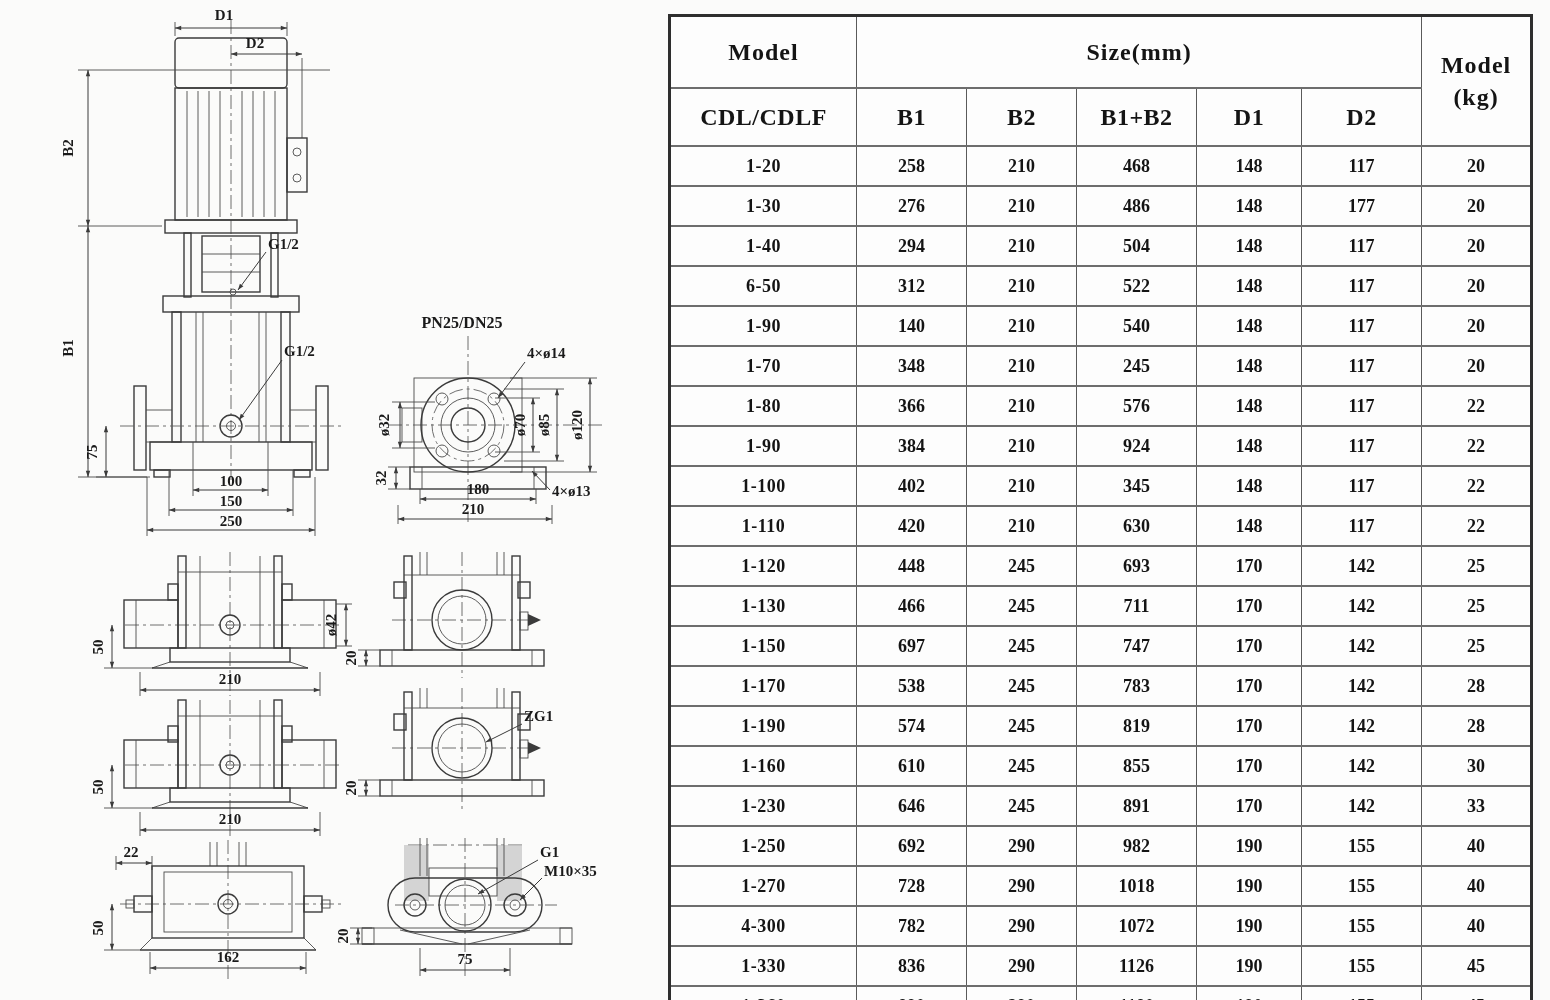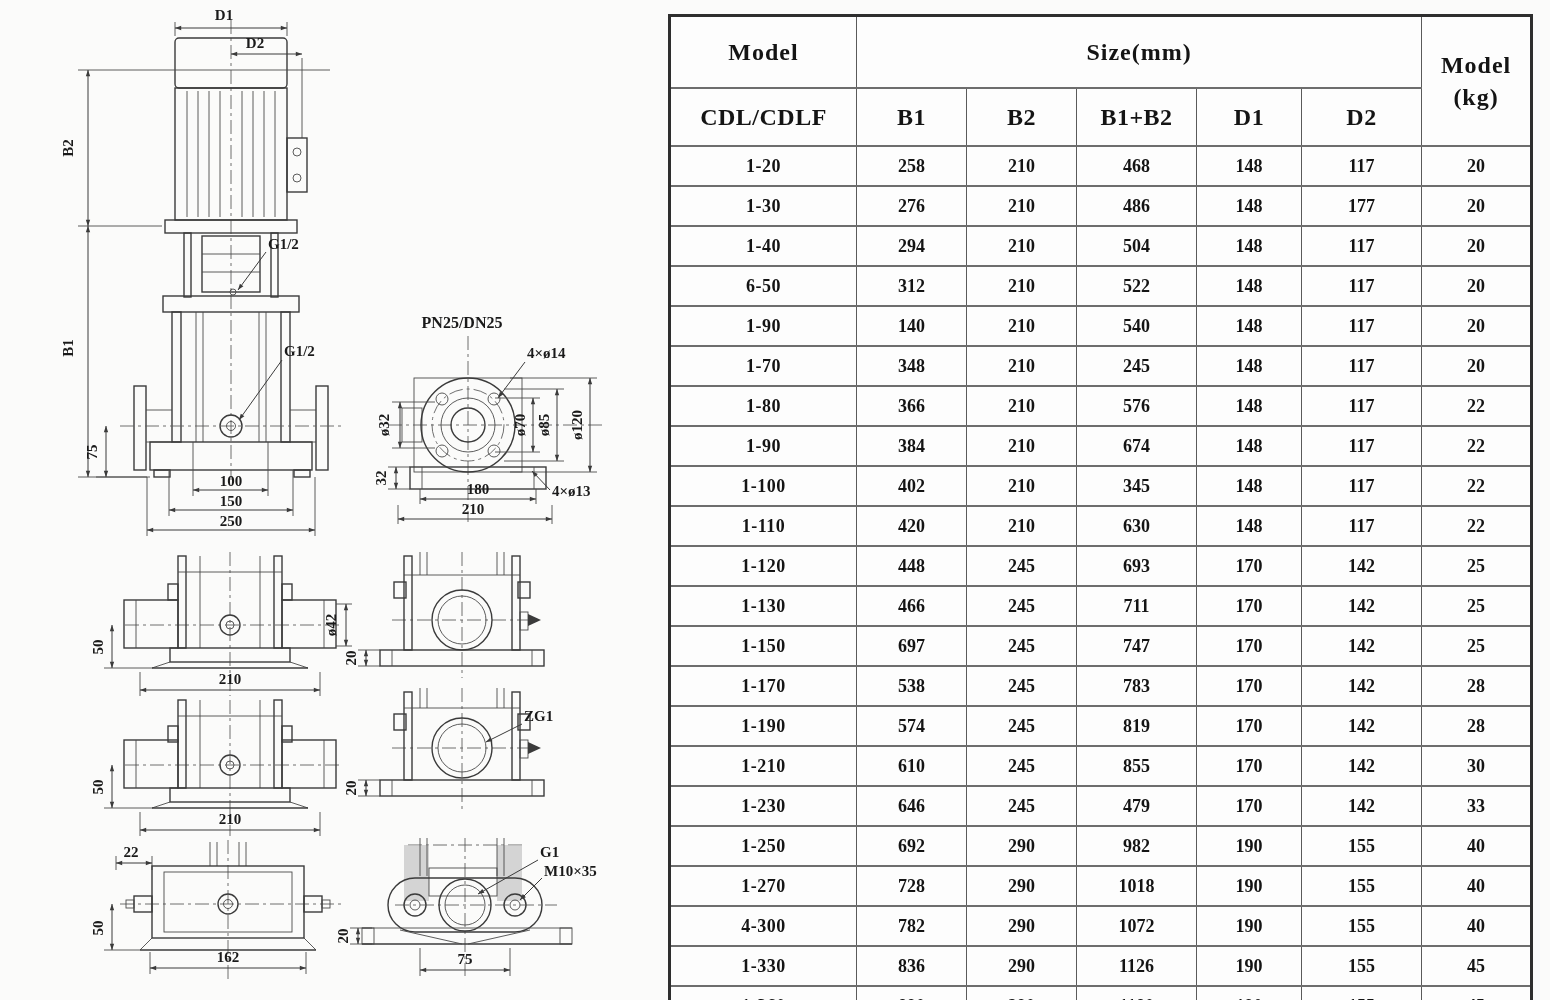--- a/index.html
+++ b/index.html
@@ -480,21 +480,21 @@
     <td>210</td>
     <td>576</td>
     <td>148</td>
     <td>117</td>
     <td>22</td>
   </tr>
       <tr>
     <td class="model-col">1-90</td>
     <td>384</td>
     <td>210</td>
-    <td>674</td>
+    <td>924</td>
     <td>148</td>
     <td>117</td>
     <td>22</td>
   </tr>
       <tr>
     <td class="model-col">1-100</td>
     <td>402</td>
     <td>210</td>
     <td>345</td>
     <td>148</td>
@@ -549,33 +549,33 @@
       <tr>
     <td class="model-col">1-190</td>
     <td>574</td>
     <td>245</td>
     <td>819</td>
     <td>170</td>
     <td>142</td>
     <td>28</td>
   </tr>
       <tr>
-    <td class="model-col">1-210</td>
+    <td class="model-col">1-160</td>
     <td>610</td>
     <td>245</td>
     <td>855</td>
     <td>170</td>
     <td>142</td>
     <td>30</td>
   </tr>
       <tr>
     <td class="model-col">1-230</td>
     <td>646</td>
     <td>245</td>
-    <td>479</td>
+    <td>891</td>
     <td>170</td>
     <td>142</td>
     <td>33</td>
   </tr>
       <tr>
     <td class="model-col">1-250</td>
     <td>692</td>
     <td>290</td>
     <td>982</td>
     <td>190</td>

